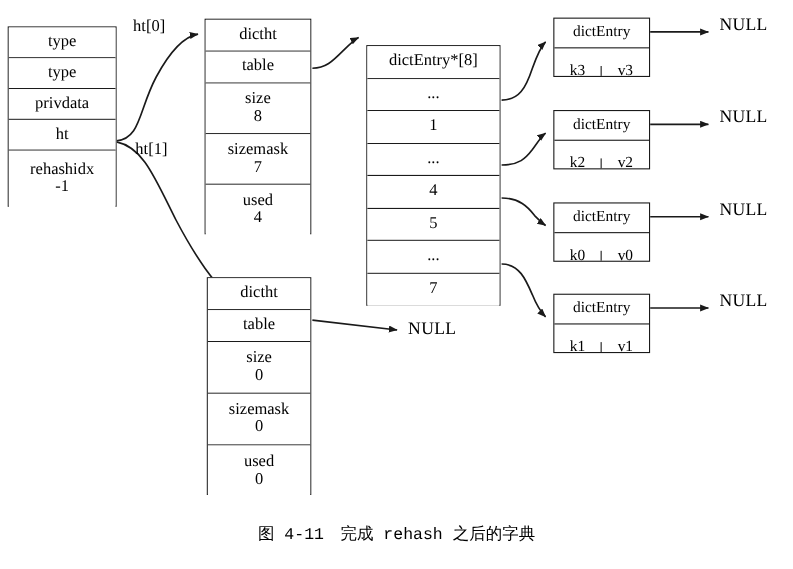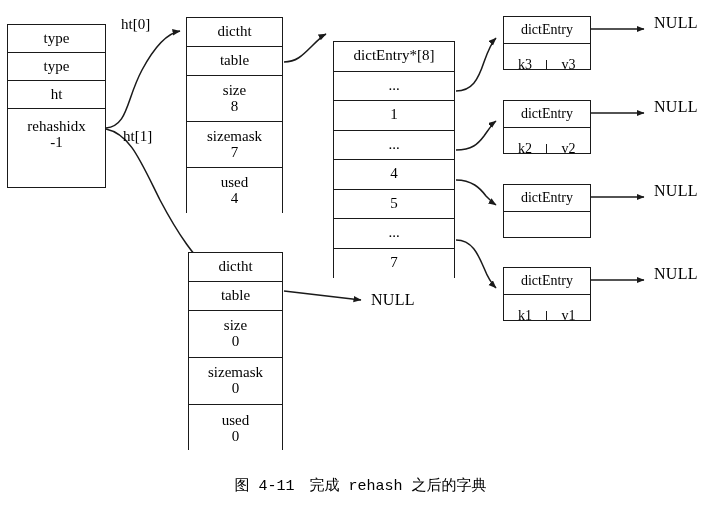--- a/index.html
+++ b/index.html
@@ -163,20 +163,23 @@
   </svg>
 
   <div class="box" id="dict-struct">
     <div class="cell">
       <span>type</span>
     </div>
     <div class="cell">
       <span>type</span>
     </div>
     <div class="cell">
+      <span>privdata</span>
+    </div>
+    <div class="cell">
       <span>ht</span>
     </div>
     <div class="cell tall">
       <span>rehashidx</span>
       <span class="sub">-1</span>
     </div>
   </div>
 
   <div class="edge-label" id="lbl-ht0">ht[0]</div>
   <div class="edge-label" id="lbl-ht1">ht[1]</div>
@@ -259,20 +262,24 @@
   </div>
   <div class="entry" id="entry-k2">
     <div class="hdr">dictEntry</div>
     <div class="kv">
       <div>k2</div>
       <div>v2</div>
     </div>
   </div>
   <div class="entry" id="entry-k0">
     <div class="hdr">dictEntry</div>
+    <div class="kv">
+      <div>k0</div>
+      <div>v0</div>
+    </div>
   </div>
   <div class="entry" id="entry-k1">
     <div class="hdr">dictEntry</div>
     <div class="kv">
       <div>k1</div>
       <div>v1</div>
     </div>
   </div>
 
   <div class="null-label" id="null-k3">NULL</div>

